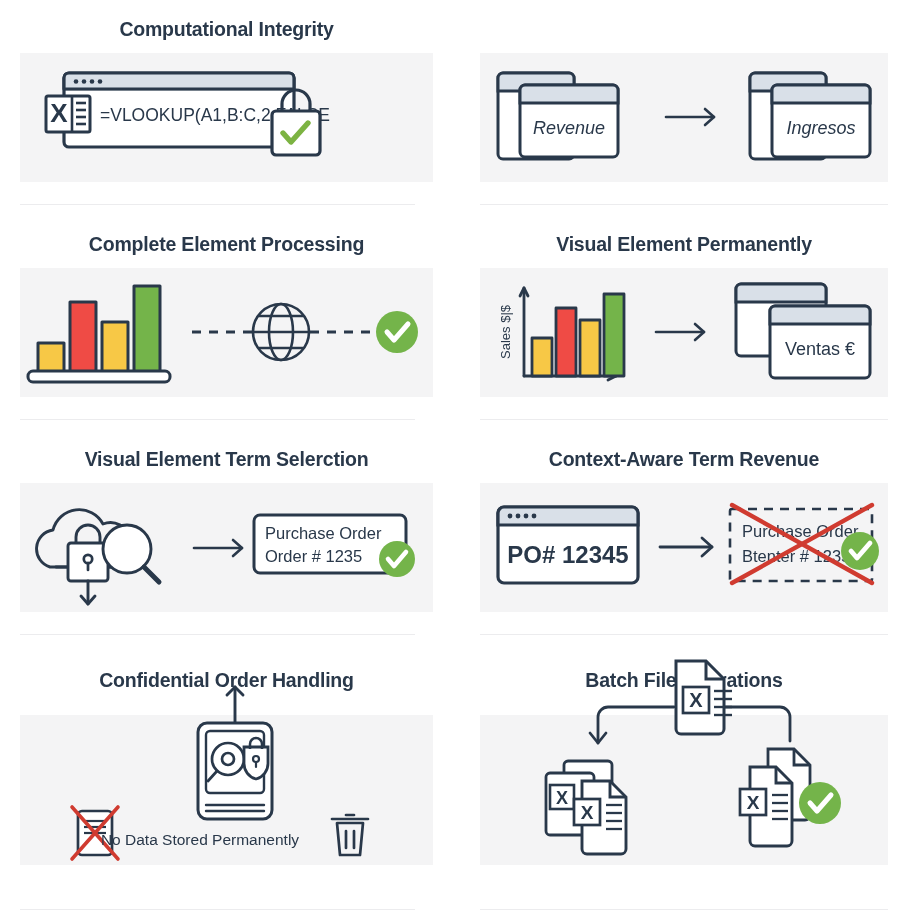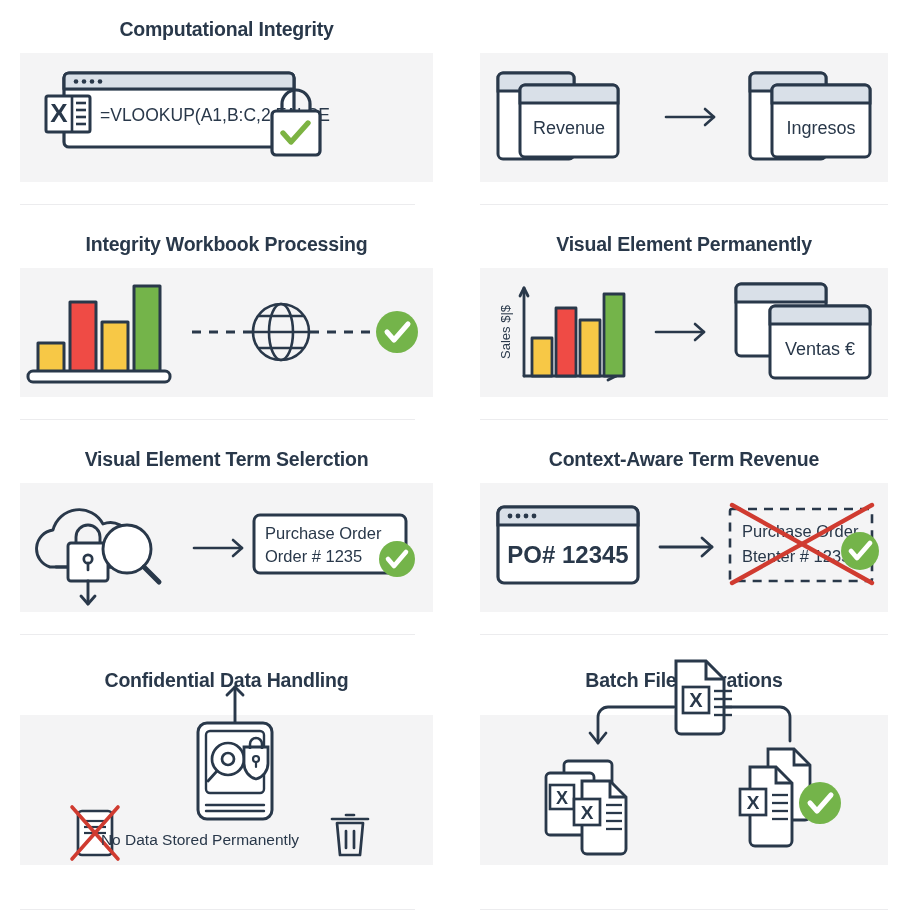--- a/index.html
+++ b/index.html
@@ -46,21 +46,21 @@
     background: #f4f4f5;
     width: 100%;
     height: 129px;
     position: relative;
     overflow: visible;
   }
   .art svg { position: absolute; left: 0; top: 0; overflow: visible; }
   .r4 .art { height: 150px; }
   .r4 .panel-title { padding-top: 25px; padding-bottom: 24px; }
   
-  .cell.r1.right .art { margin-top: 0; }
+  .cell.r1.right .art { margin-top: 0; font-style: italic; }
 </style>
 </head>
 <body>
 
 <div class="grid">
 
   <div class="cell r1 left">
     <div class="panel-title">Computational Integrity</div>
     <div class="art">
       <svg width="413" height="129" viewBox="0 0 413 129">
@@ -128,21 +128,21 @@
           <rect x="292" y="32" width="98" height="72" rx="5" fill="#ffffff" stroke="#29384a" stroke-width="3"></rect>
           <path d="M292 37 a5 5 0 0 1 5 -5 H385 a5 5 0 0 1 5 5 V50 H292 Z" fill="#d9e0e8" stroke="#29384a" stroke-width="3"></path>
           <text x="341" y="81" font-family="'Liberation Sans',sans-serif" font-size="18" fill="#29384a" text-anchor="middle">Ingresos</text>
         </g>
       </svg>
     </div>
     <div class="divider"></div>
   </div>
 
   <div class="cell r2 left">
-    <div class="panel-title">Integrity Workbook Processing</div>
+    <div class="panel-title">Complete Element Processing</div>
     <div class="art">
       <svg width="413" height="129" viewBox="0 0 413 129">
 
         <g stroke="#29384a" stroke-width="3" stroke-linejoin="round">
           <rect x="18" y="75" width="26" height="30" fill="#f7c846"></rect>
           <rect x="50" y="34" width="26" height="71" fill="#ef4b45"></rect>
           <rect x="82" y="54" width="26" height="51" fill="#f7c846"></rect>
           <rect x="114" y="18" width="26" height="87" fill="#74b44a"></rect>
           <rect x="8" y="103" width="142" height="11" rx="5" fill="#ffffff"></rect>
         </g>
@@ -282,21 +282,21 @@
         <g>
           <circle cx="380" cy="68" r="19" fill="#74b44a"></circle>
           <path d="M371 68 l6 7 13 -15" fill="none" stroke="#ffffff" stroke-width="4.8" stroke-linecap="round" stroke-linejoin="round"></path>
         </g>
       </svg>
     </div>
     <div class="divider"></div>
   </div>
 
   <div class="cell r4 left">
-    <div class="panel-title">Confidential Data Handling</div>
+    <div class="panel-title">Confidential Order Handling</div>
     <div class="art">
       <svg width="413" height="150" viewBox="0 0 413 150">
 
         <g fill="none" stroke="#29384a" stroke-width="2.9" stroke-linecap="round" stroke-linejoin="round">
           <path d="M215 -28 V8"></path>
             <path d="M207 -20 l8 -8 8 8"></path>
         </g>
 
         <g>
           <rect x="178" y="8" width="74" height="96" rx="9" fill="#ffffff" stroke="#29384a" stroke-width="3"></rect>

